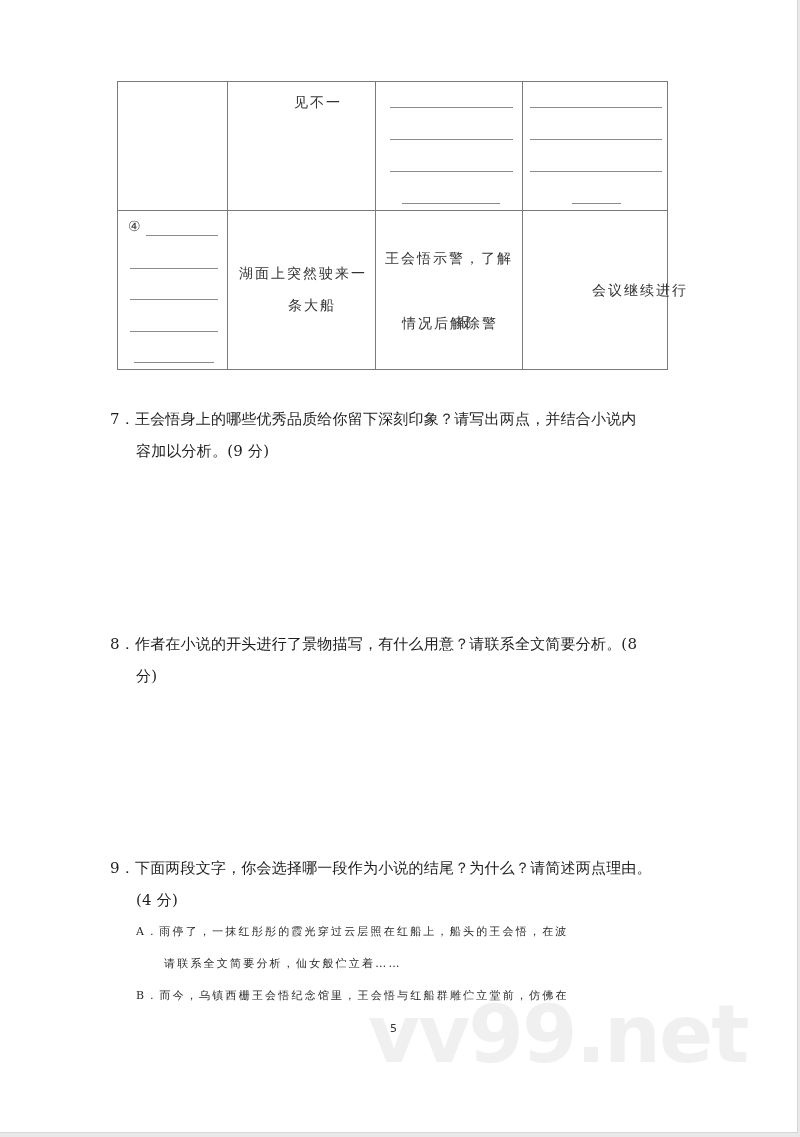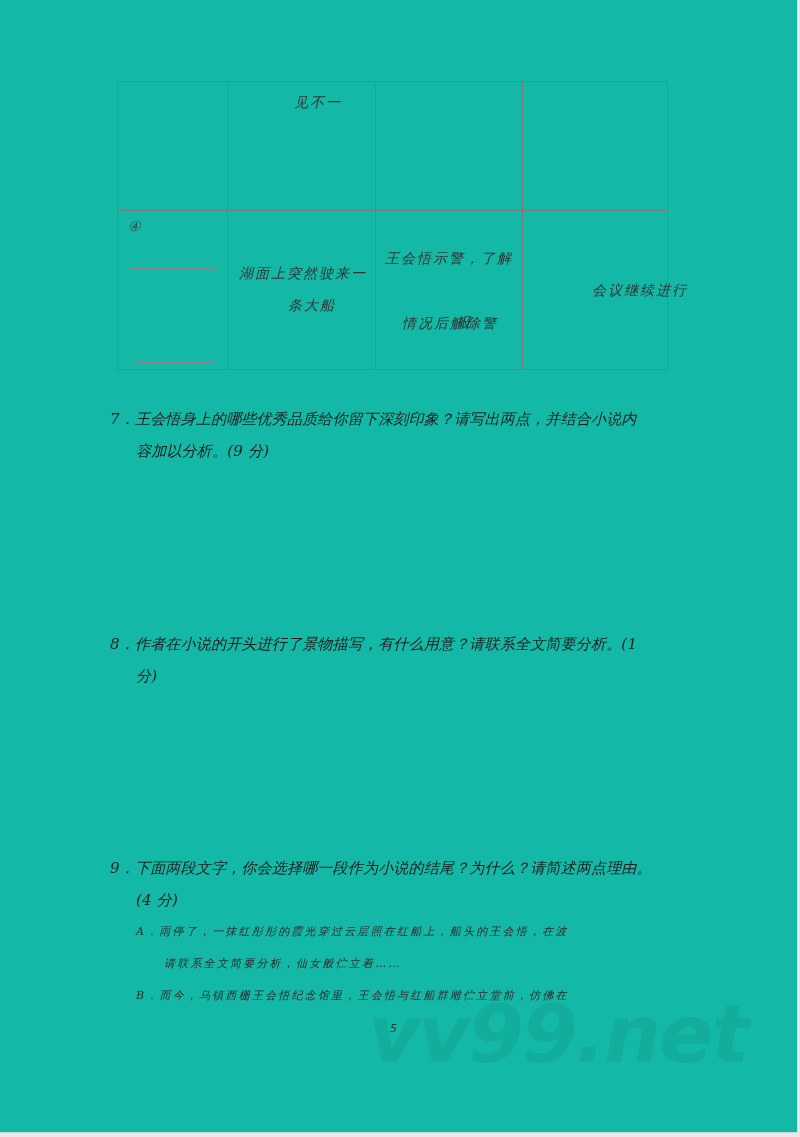--- a/index.html
+++ b/index.html
@@ -4,22 +4,22 @@
 <style>
   html, body { margin: 0; padding: 0; }
   body {
     width: 800px; height: 1137px; position: relative; overflow: hidden;
     background: #e9e9e9;
     font-family: "DejaVu Serif", "Liberation Serif", serif;
     color: #222;
   }
   .page {
     position: absolute; left: 0; top: 0; width: 797px; height: 1132px;
-    background: #14b8a6;
-    border-right: 1px solid #d6d6d6; border-bottom: 1px solid #d6d6d6; font-style: italic;
+    background: #ffffff;
+    border-right: 1px solid #d6d6d6; border-bottom: 1px solid #d6d6d6;
   }
   .tbl { position: absolute; left: 117px; top: 81px; width: 551px; height: 289px;
     border: 1.5px solid #7a7a7a; box-sizing: border-box; }
   .vline { position: absolute; top: 0; bottom: 0; width: 0; border-left: 1.2px solid #7a7a7a; }
   .hline { position: absolute; left: 0; right: 0; height: 0; border-top: 1.2px solid #7a7a7a; }
   .blank { position: absolute; height: 0; border-top: 1.3px solid #8a8a8a; }
   .cell-text { position: absolute; font-size: 14px; letter-spacing: 2px; color: #333; white-space: nowrap; }
   .circ { position: absolute; font-size: 14px; color: #444; }
   .q { position: absolute; left: 110px; font-size: 15px; color: #1e1e1e; white-space: nowrap; letter-spacing: 0.2px; }
   .opt { position: absolute; font-size: 11px; color: #2a2a2a; white-space: nowrap; letter-spacing: 2.2px; }
@@ -65,21 +65,21 @@
 
     <div class="cell-text" style="left:430px; top:200px;margin-left:44px;">会议继续进行</div>
   </div>
 
   <div class="q" style="top:410px;">
     <span>7．</span><span>王会悟身上的哪些优秀品质给你留下深刻印象？请写出两点，并结合小说内</span>
   </div>
   <div class="q" style="left:136px; top:442px;">容加以分析。(9 分)</div>
 
   <div class="q" style="top:635px;">
-    <span>8．</span><span>作者在小说的开头进行了景物描写，有什么用意？请联系全文简要分析。(1</span>
+    <span>8．</span><span>作者在小说的开头进行了景物描写，有什么用意？请联系全文简要分析。(8</span>
   </div>
   <div class="q" style="left:136px; top:667px;">分)</div>
 
   <div class="q" style="top:859px;">
     <span>9．</span><span>下面两段文字，你会选择哪一段作为小说的结尾？为什么？请简述两点理由。</span>
   </div>
   <div class="q" style="left:136px; top:891px;">(4 分)</div>
 
   <div class="opt" style="left:136px; top:924px;">
     <span>A．</span><span>雨停了，一抹红彤彤的霞光穿过云层照在红船上，船头的王会悟，在波</span>

